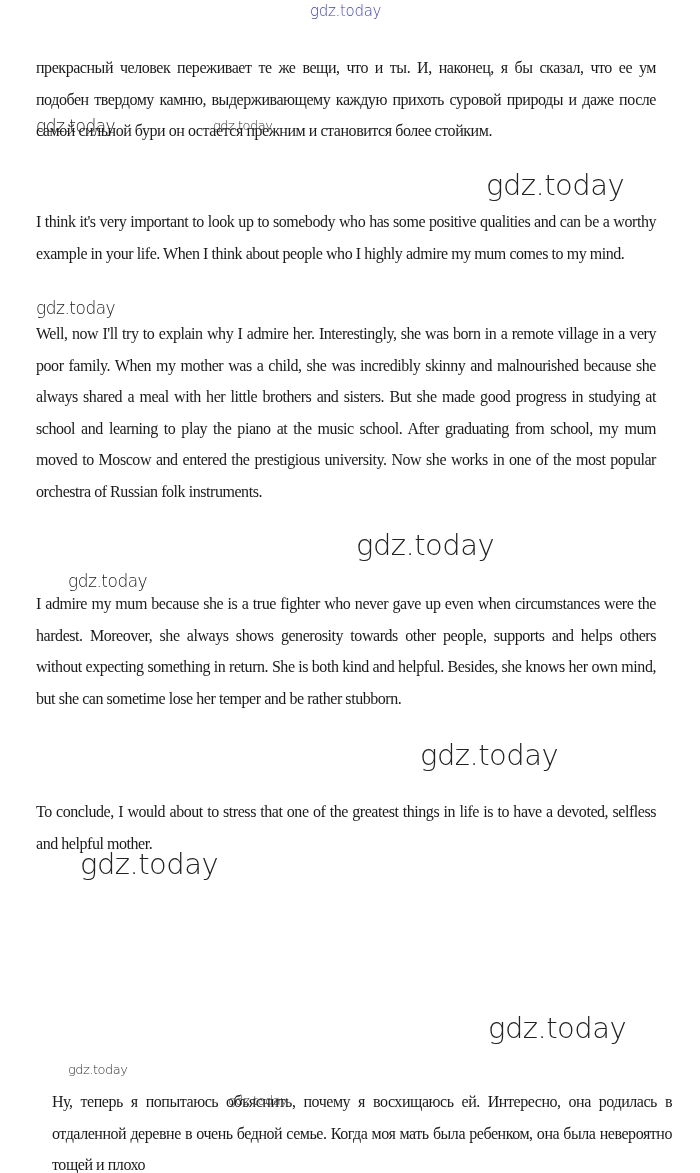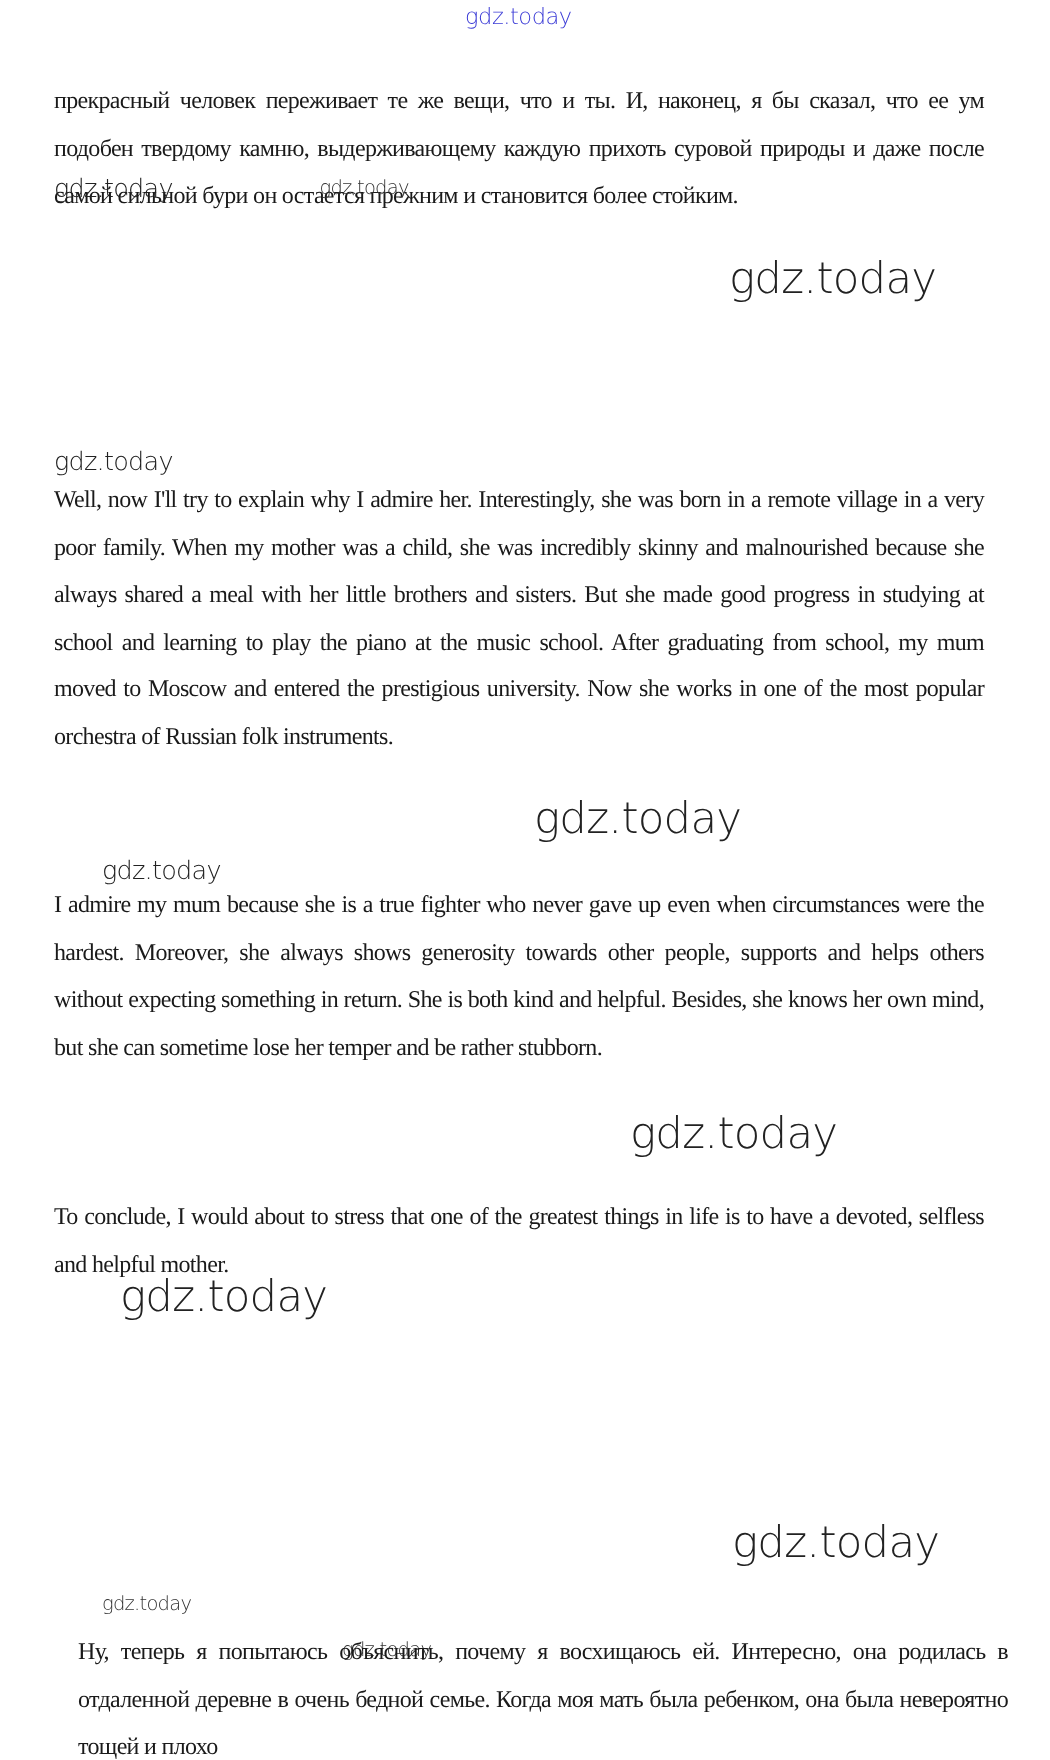--- a/index.html
+++ b/index.html
@@ -31,20 +31,21 @@
 
 <div class="page">
 
   <div class="wm wm-top">gdz.today</div>
 
   <p class="para" style="top:52px; margin:0;">прекрасный человек переживает те же вещи, что и ты. И, наконец, я бы сказал, что ее ум подобен твердому камню, выдерживающему каждую прихоть суровой природы и даже после самой сильной бури он остается прежним и становится более стойким.</p>
   <div class="wm wm-md" style="left:36px; top:116px;">gdz.today</div>
   <div class="wm wm-sm" style="left:213px; top:118px;">gdz.today</div>
   <div class="wm wm-lg" style="left:486px; top:168px;">gdz.today</div>
 
+  <p class="para" style="top:206px; margin:0;">I think it's very important to look up to somebody who has some positive qualities and can be a worthy example in your life. When I think about people who I highly admire my mum comes to my mind.</p>
   <div class="wm wm-md" style="left:36px; top:298px;">gdz.today</div>
 
   <p class="para" style="top:318px; margin:0;">Well, now I'll try to explain why I admire her. Interestingly, she was born in a remote village in a very poor family. When my mother was a child, she was incredibly skinny and malnourished because she always shared a meal with her little brothers and sisters. But she made good progress in studying at school and learning to play the piano at the music school. After graduating from school, my mum moved to Moscow and entered the prestigious university. Now she works in one of the most popular orchestra of Russian folk instruments.</p>
   <div class="wm wm-lg" style="left:356px; top:528px;">gdz.today</div>
   <div class="wm wm-md" style="left:68px; top:571px;">gdz.today</div>
 
   <p class="para" style="top:588px; margin:0;">I admire my mum because she is a true fighter who never gave up even when circumstances were the hardest. Moreover, she always shows generosity towards other people, supports and helps others without expecting something in return. She is both kind and helpful. Besides, she knows her own mind, but she can sometime lose her temper and be rather stubborn.</p>
   <div class="wm wm-lg" style="left:420px; top:738px;">gdz.today</div>
 
   <p class="para" style="top:796px; margin:0;">To conclude, I would about to stress that one of the greatest things in life is to have a devoted, selfless and helpful mother.</p>

